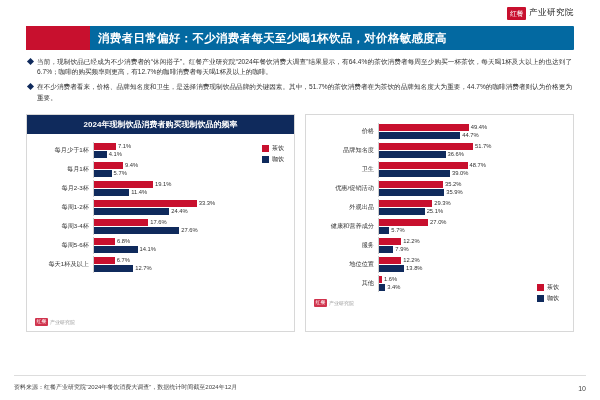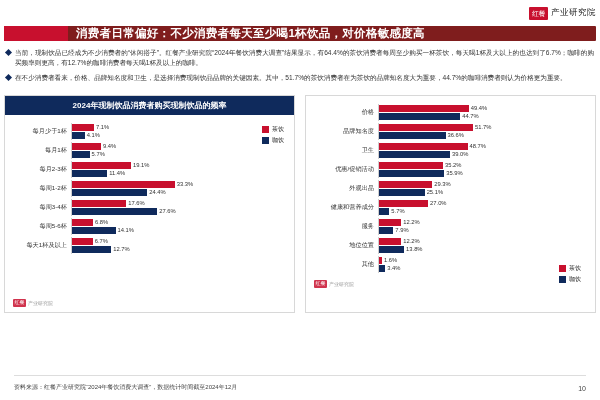--- a/index.html
+++ b/index.html
@@ -2,34 +2,34 @@
 <html><head>
 <meta charset="utf-8">
 <style>
   html,body{margin:0;padding:0;}
   body{
     width:600px;height:400px;overflow:hidden;
     background:#ffffff;
     font-family:"Liberation Sans","DejaVu Sans",sans-serif;
     color:#1b1b1b;
   }
-  .page{position:relative;width:600px;height:400px;box-sizing:border-box;padding:0 4px;}
+  .page{position:relative;width:600px;height:400px;box-sizing:border-box;padding:0 26px;}
 
   
   .topbar{height:26px;display:flex;align-items:center;justify-content:flex-end;}
   .brand{display:flex;align-items:center;gap:3px;}
   .brand-mark{
     background:#c8102e;color:#fff;font-size:7px;line-height:1;
     padding:3px 3px;border-radius:1px;letter-spacing:-.5px;
   }
   .brand-text{font-size:8.5px;color:#222;letter-spacing:.5px;}
 
   
   .titleband{
-    position:relative;height:15px;background:#7f1d1d;
+    position:relative;height:24px;background:#0369a1;
     display:flex;align-items:center;border-radius:1px;
   }
   .titleband:before{
     content:"";position:absolute;left:0;top:0;width:5px;height:100%;background:#c8102e;
   }
   .titleband .tb-red{
     width:64px;height:100%;background:#c8102e;
   }
   .title-text{
     color:#fff;font-size:11.5px;font-weight:bold;padding-left:8px;letter-spacing:.3px;

